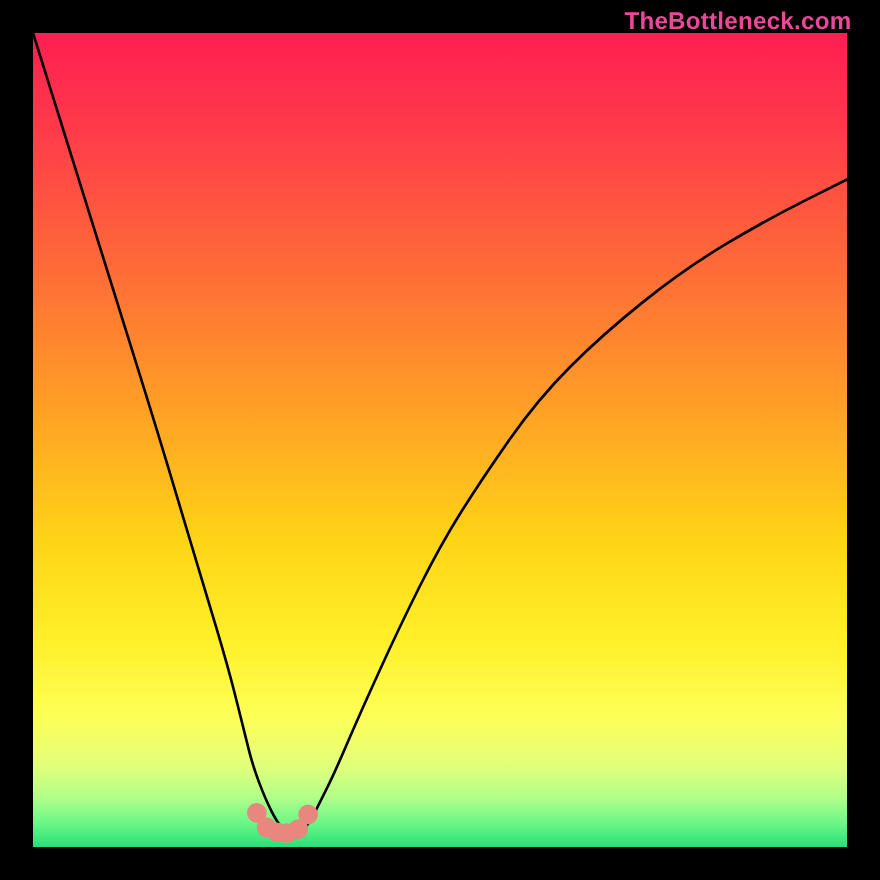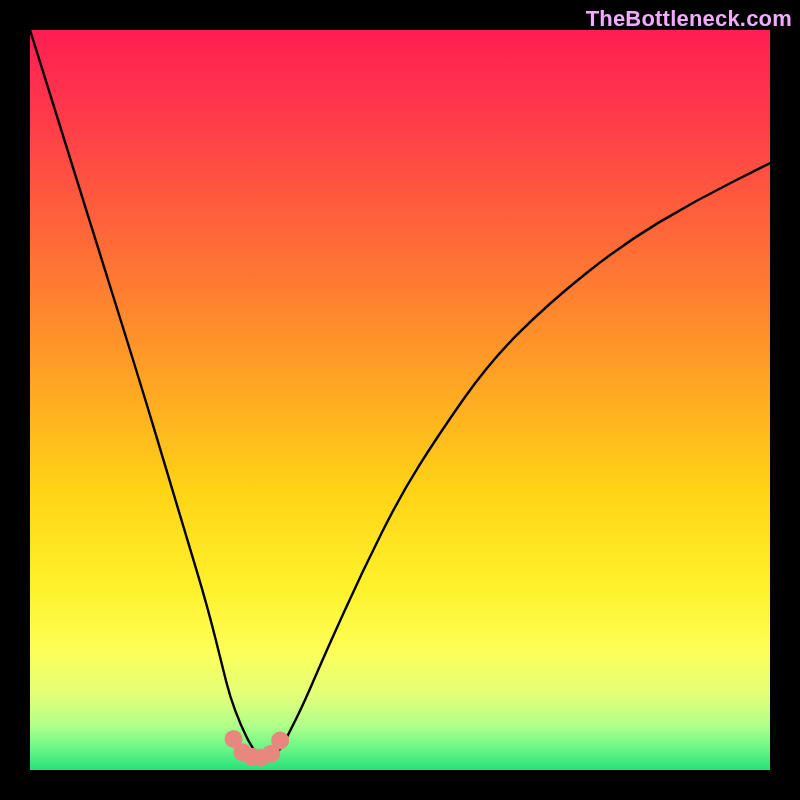--- a/index.html
+++ b/index.html
@@ -29,25 +29,25 @@
   }
   .curve-svg {
     position: absolute;
     inset: 0;
     width: 100%;
     height: 100%;
   }
   .watermark {
     position: absolute;
     top: 6px;
-    right: 8px;
+    right: 26px;
     font-family: Arial, Helvetica, sans-serif;
     font-size: 22px;
     font-weight: 600;
-    color: #f0abfc;
+    color: #ec4899;
     letter-spacing: 0.2px;
     user-select: none;
   }
 </style>
 </head>
 <body>
 
 <div class="frame">
 
   <div class="plot-area">

